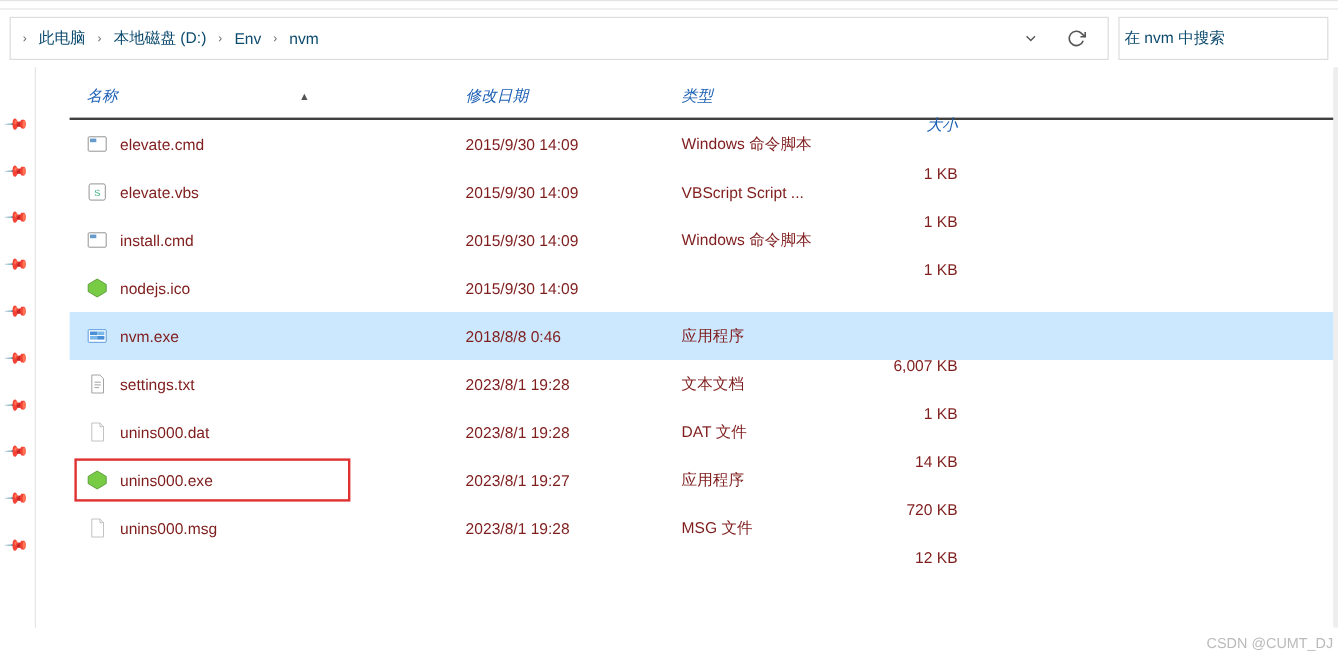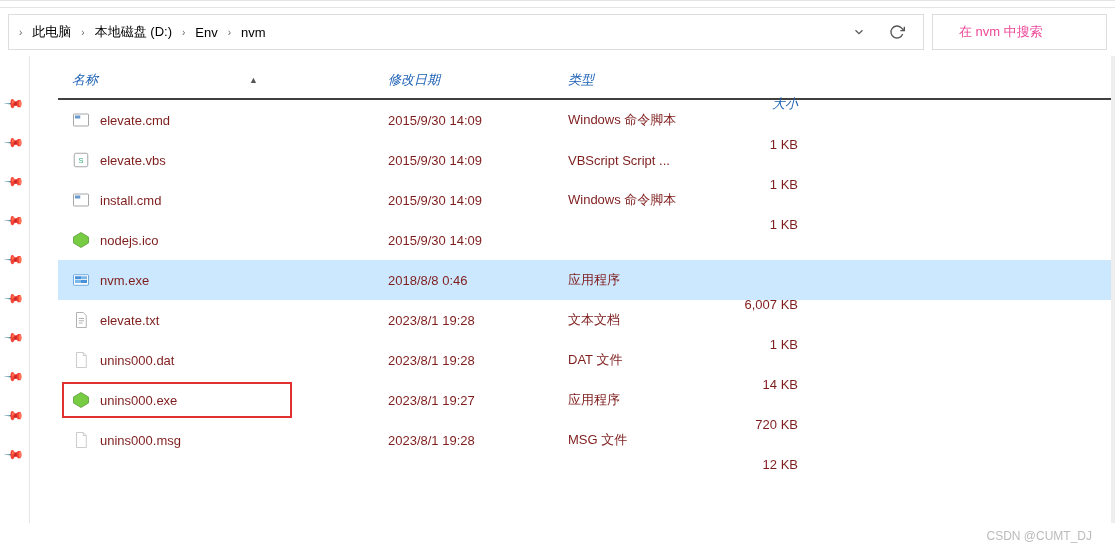--- a/index.html
+++ b/index.html
@@ -32,21 +32,21 @@
       align-items: center;
       height: 36px;
       border: 1px solid #ddd;
       background: #fff;
       padding: 0 6px;
     }
     .crumb {
       display: flex;
       align-items: center;
       padding: 4px 6px;
-      color: #000000;
+      color: #0c4a6e;
       white-space: nowrap;
     }
     .chev {
       font-size: 10px;
       color: #666;
       padding: 0 4px;
     }
     .bc-controls {
       margin-left: auto;
       display: flex;
@@ -58,22 +58,22 @@
       width: 20px; height: 20px;
       display: flex; align-items: center; justify-content: center;
       color: #555;
     }
     .search-box {
       width: 175px;
       height: 36px;
       border: 1px solid #ddd;
       display: flex;
       align-items: center;
-      padding: 0 26px;
-      color: #ec4899;
+      padding: 0 4px;
+      color: #0c4a6e;
     }
     .main {
       display: flex;
       height: calc(100% - 56px - 24px);
     }
     .sidebar {
       width: 30px;
       border-right: 1px solid #e5e5e5;
       padding-top: 40px;
       display: flex;
@@ -128,21 +128,21 @@
       flex-shrink: 0;
     }
     .highlight-box {
       position: absolute;
       border: 2px solid #e03030;
       pointer-events: none;
     }
     .watermark {
       position: absolute;
       bottom: 4px;
-      right: 23px;
+      right: 4px;
       font-size: 12px;
       color: #bbb;
       font-family: sans-serif;
     }
     .right-fade {
       position: absolute;
       top: 56px;
       right: 0;
       bottom: 24px;
       width: 4px;
@@ -283,21 +283,21 @@
         <div class="row">
           <div class="col-name">
             <span class="ficon">
               <svg width="18" height="18" viewBox="0 0 24 24">
                 <path d="M6 2h9l4 4v16H6z" fill="#fff" stroke="#999"></path>
                 <line x1="9" y1="10" x2="16" y2="10" stroke="#999"></line>
                 <line x1="9" y1="13" x2="16" y2="13" stroke="#999"></line>
                 <line x1="9" y1="16" x2="14" y2="16" stroke="#999"></line>
               </svg>
             </span>
-            <span>elevate.txt</span>
+            <span>settings.txt</span>
           </div>
           <div class="col-date">2023/8/1 19:28</div>
           <div class="col-type">文本文档</div>
           <div class="col-size">1 KB</div>
         </div>
         <div class="row">
           <div class="col-name">
             <span class="ficon">
               <svg width="18" height="18" viewBox="0 0 24 24">
                 <path d="M6 2h9l4 4v16H6z" fill="#fff" stroke="#bbb"></path>

